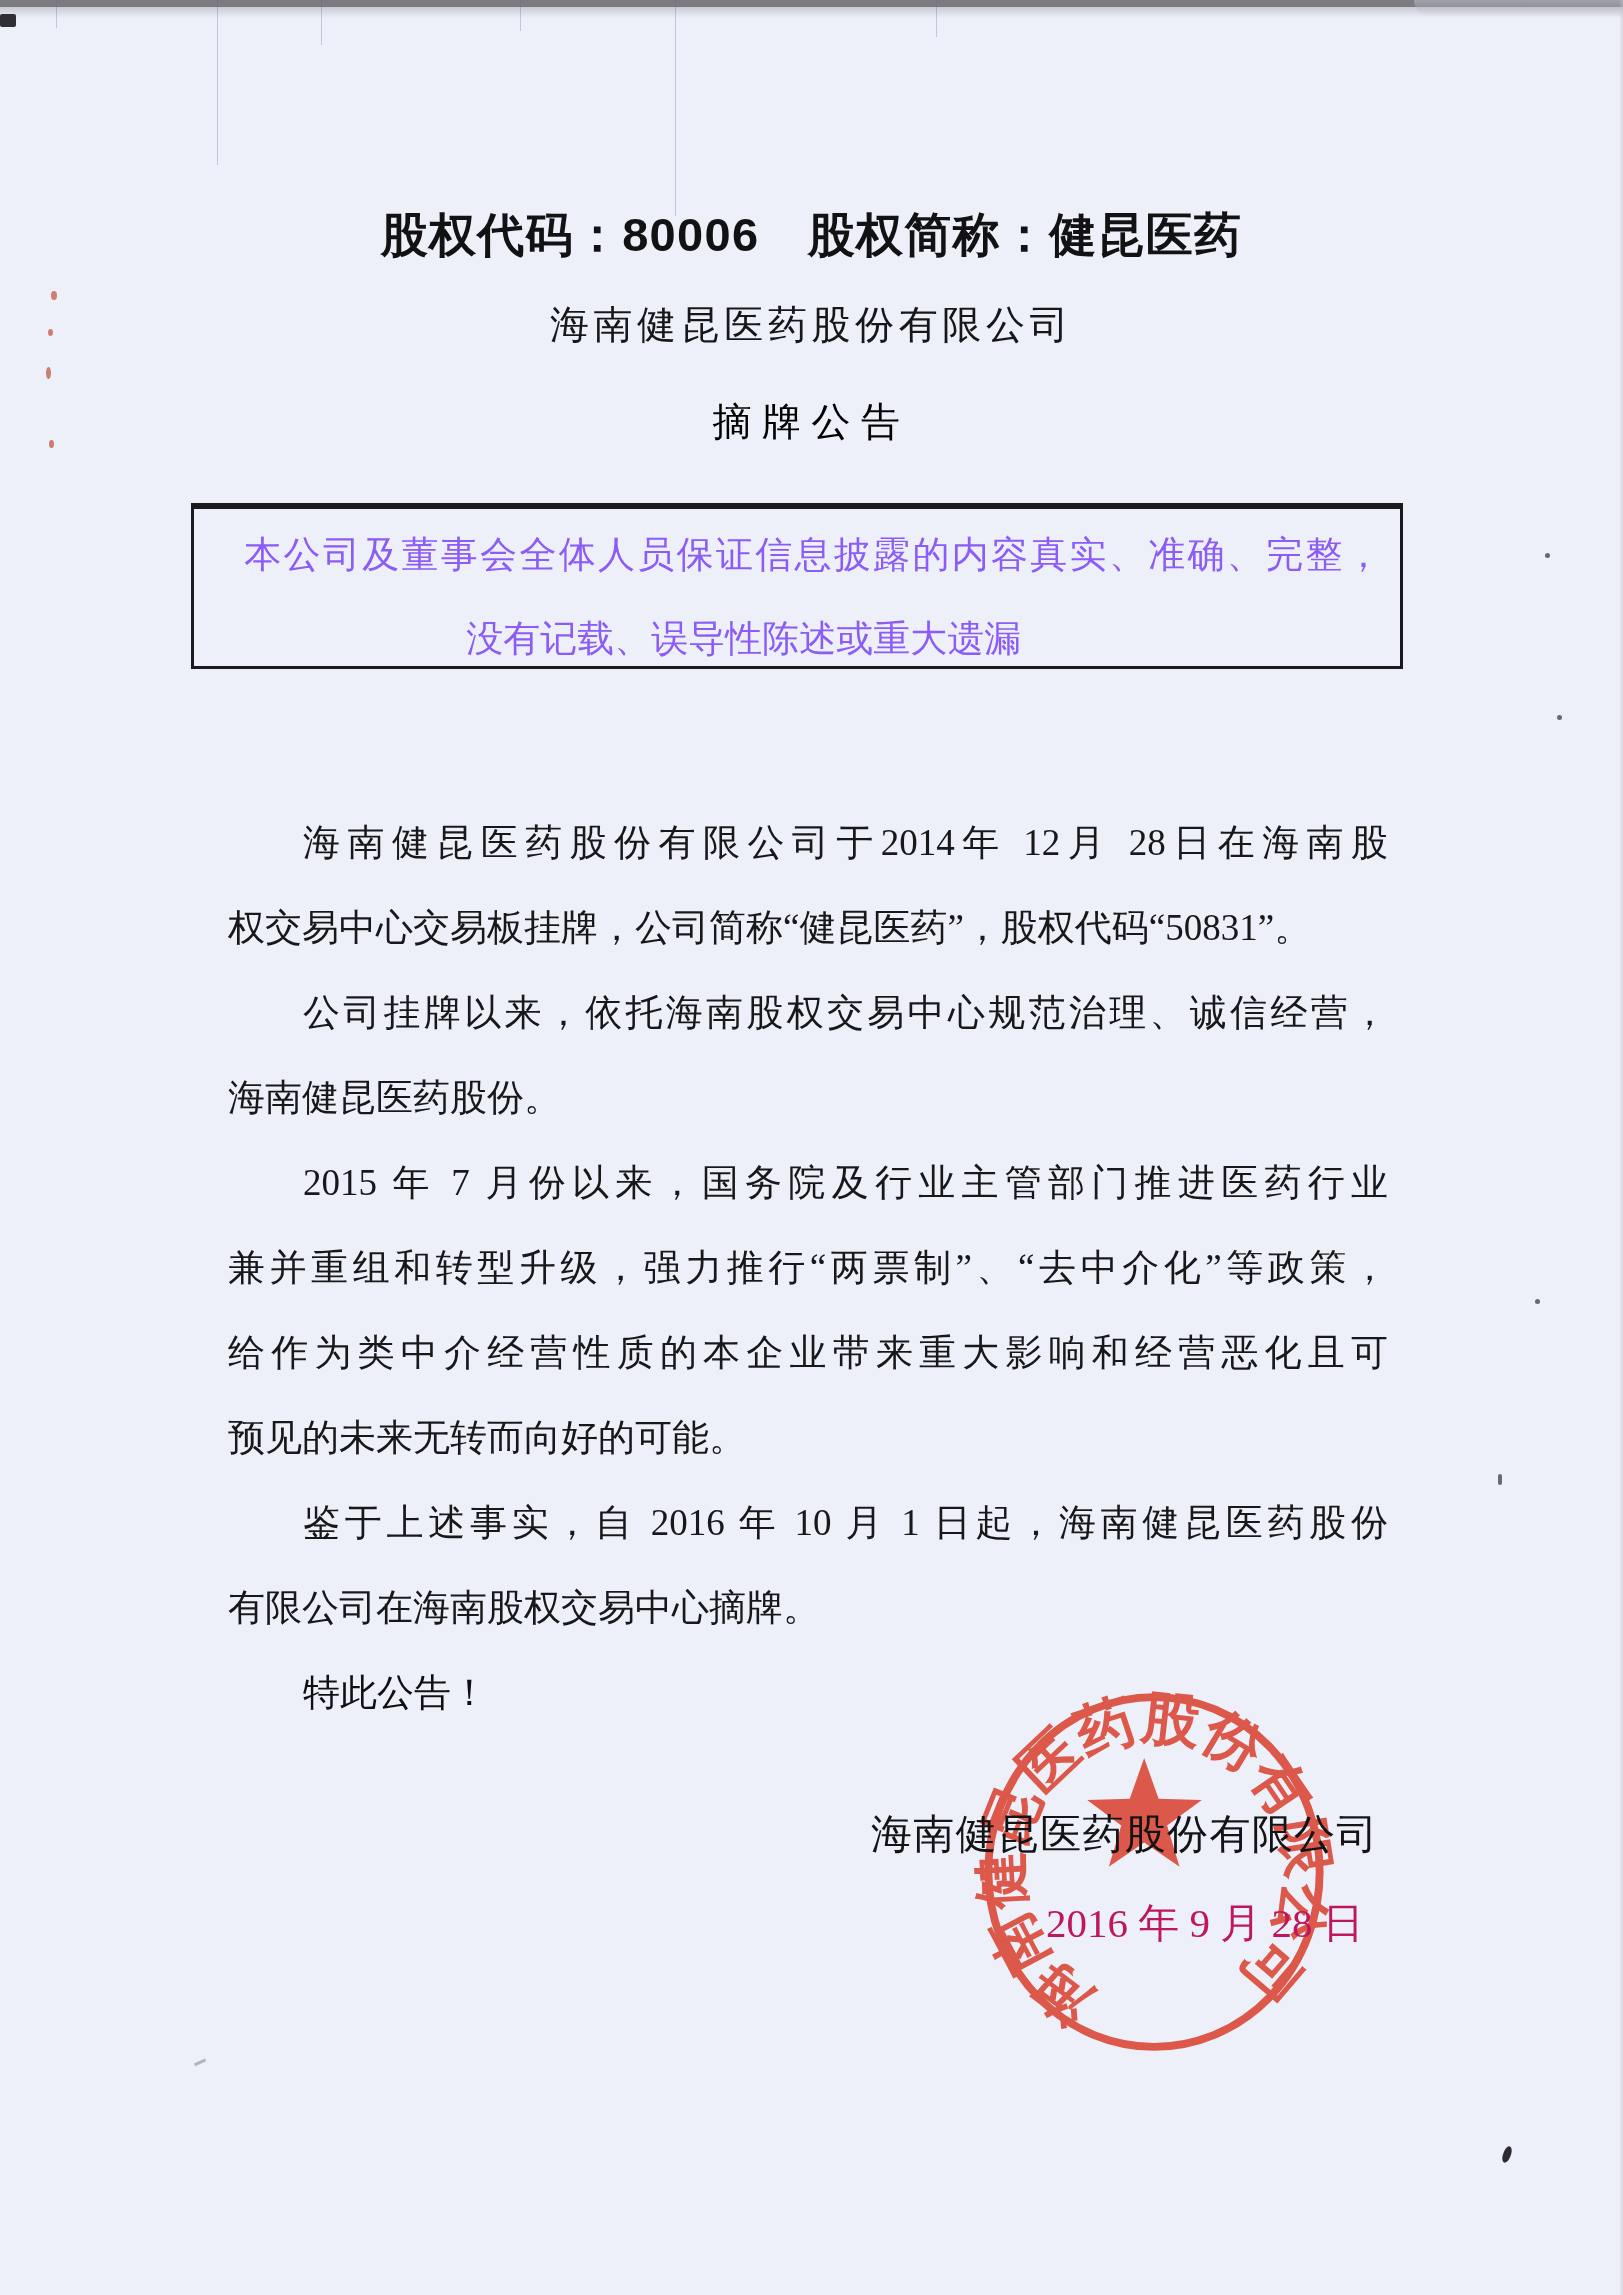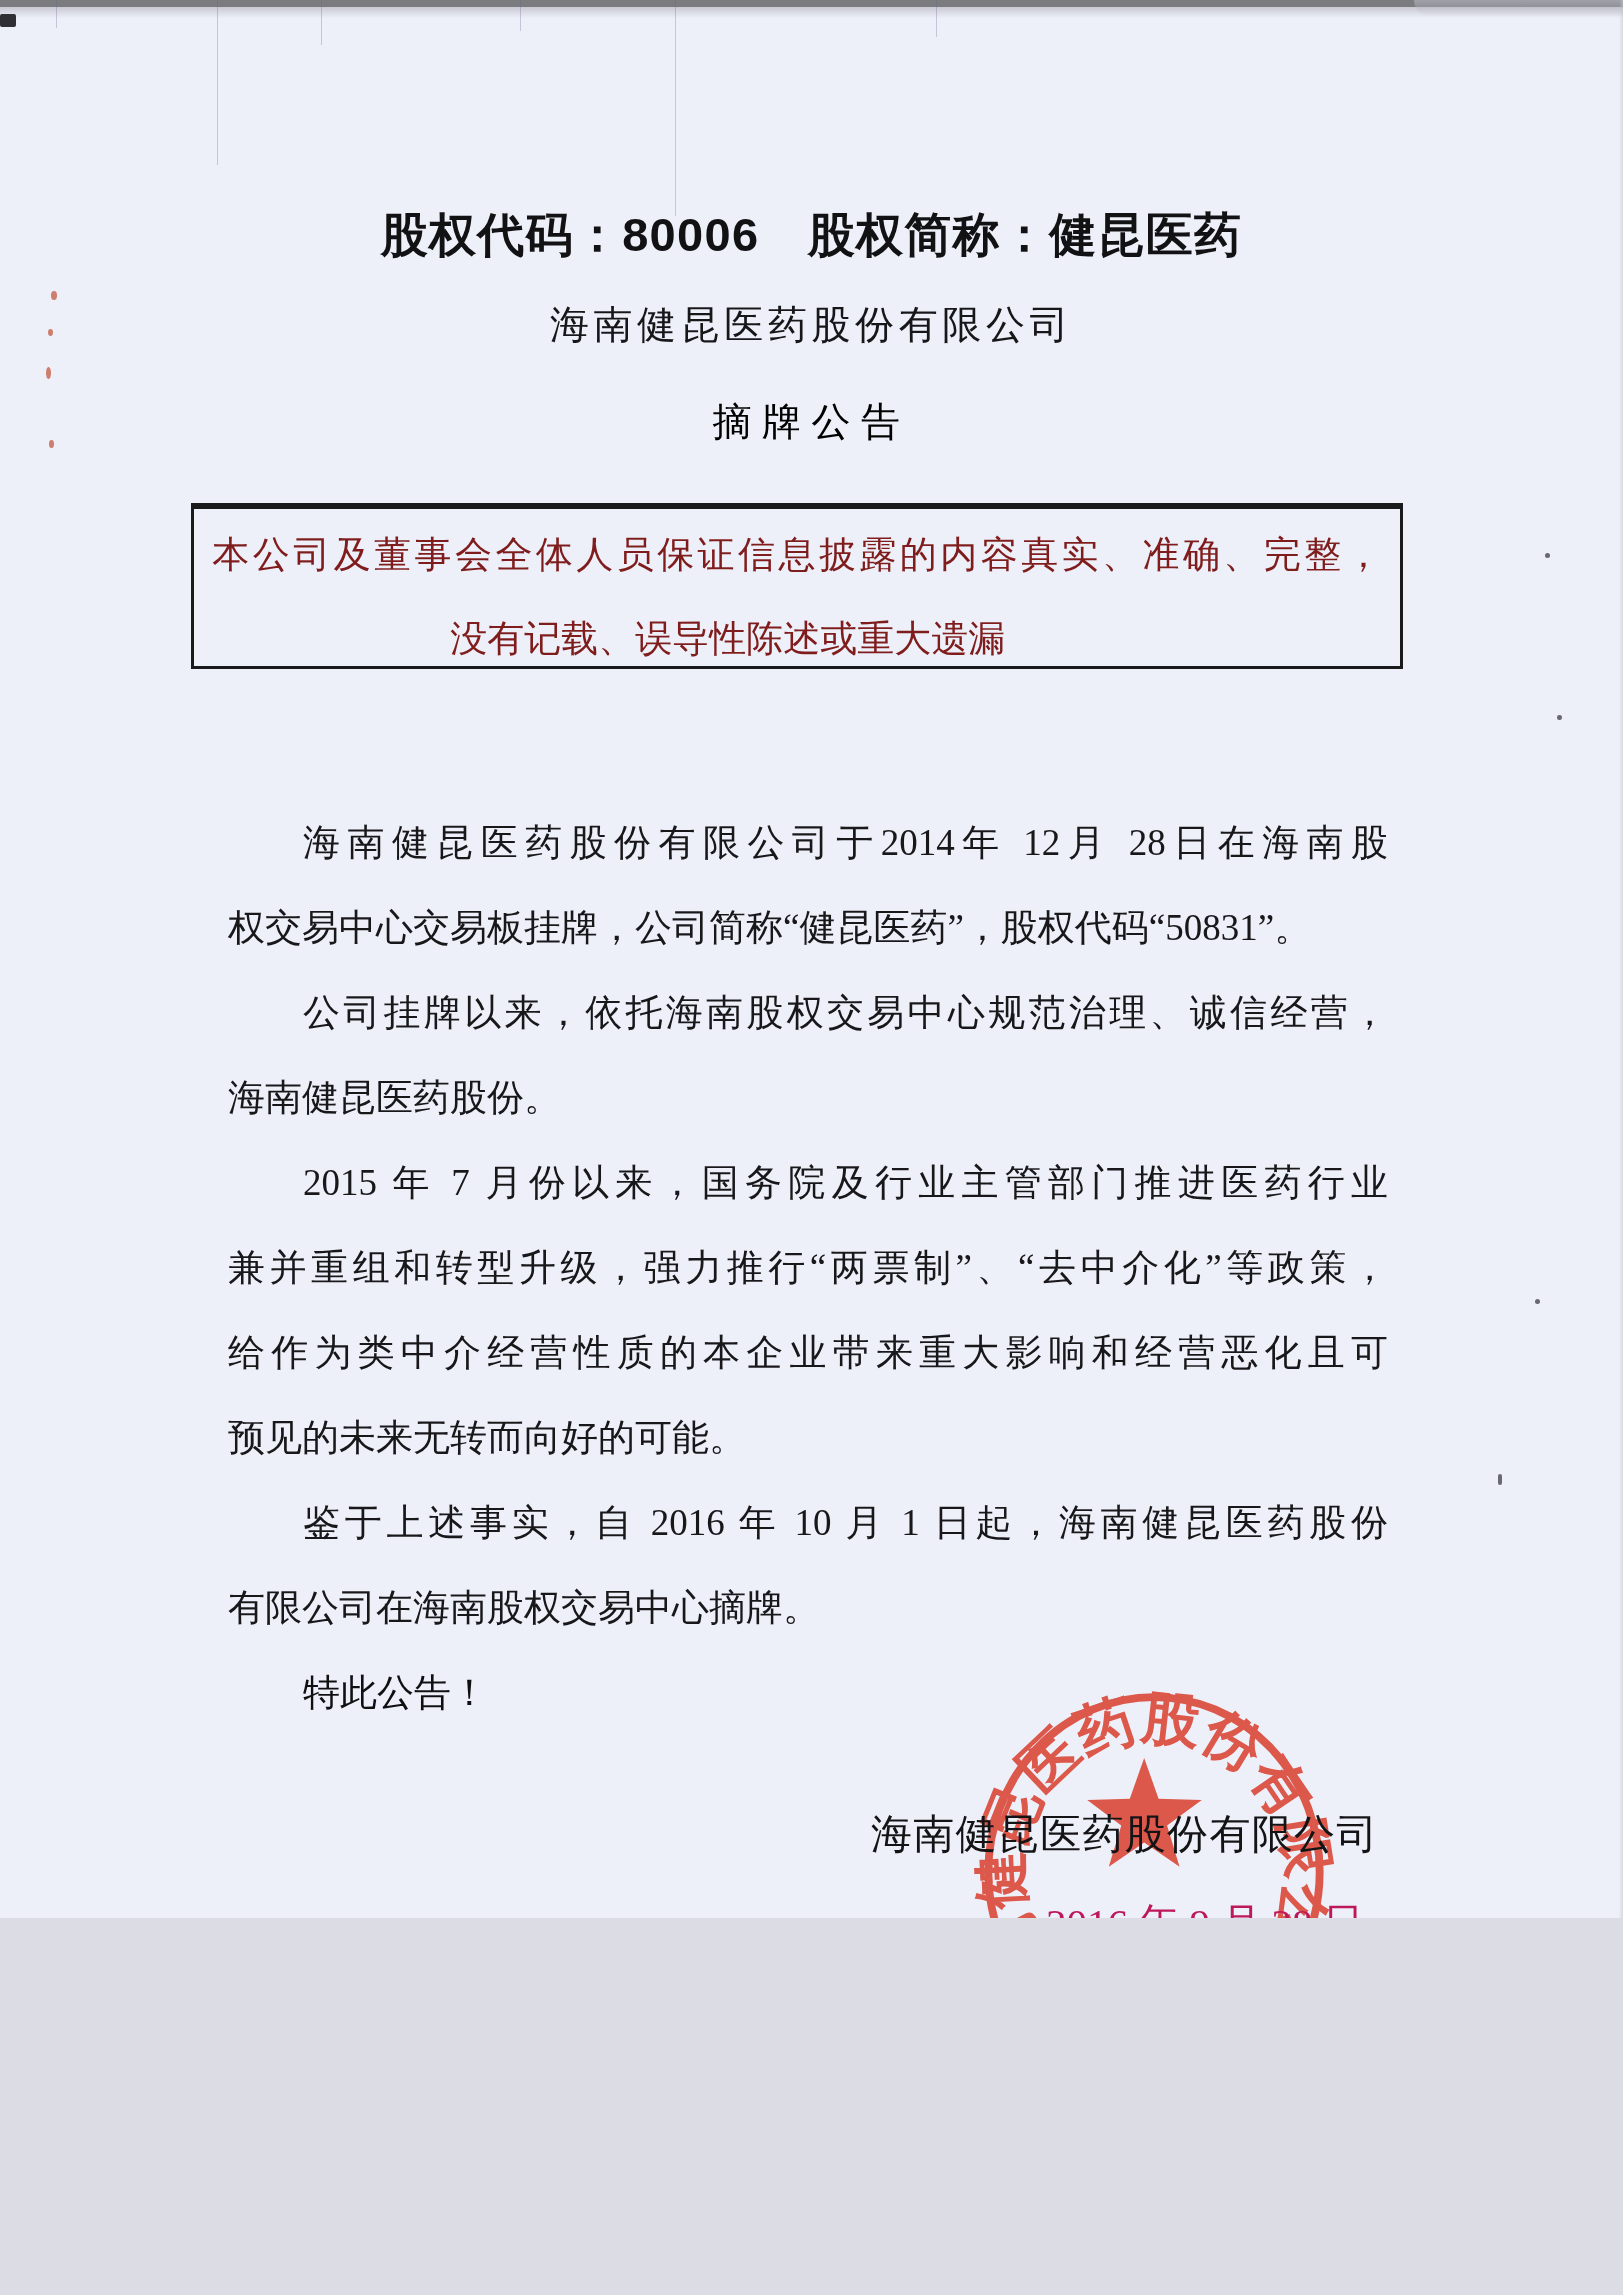--- a/index.html
+++ b/index.html
@@ -1,18 +1,18 @@
 <!DOCTYPE html>
 <html style="font-size:10.5px"><head>
 <meta charset="utf-8">
 <style>
   * { margin:0; padding:0; box-sizing:border-box; }
   html,body { background:#dcdde4; }
   .page {
-    position:relative; width:1623px; height:1918px;
+    position:relative; width:1623px; height:2295px;
     background:#eef0f9; overflow:hidden;
     color:#1b1b1e;
     font-family:"Liberation Serif","DejaVu Serif",serif;
   }
   
   .a { position:absolute; pointer-events:none; }
   .a-topband  { top:0; left:0; right:0; height:6.5px; background:#7b7b80; }
   .a-topband2 { top:6.5px; left:0; right:0; height:11.8px;
                 background:linear-gradient(#c7c8d1, rgba(238,240,249,0)); }
   .a-notch { left:0; top:14.4px; width:15.7px; height:13px; background:#2f2f34; border-radius:2px; }
@@ -40,21 +40,21 @@
     text-align:center; font-size:39px; letter-spacing:4.6px; color:#17171a;
   }
   .doc-title {
     position:absolute; top:387px; left:0; width:100%;
     text-align:center; font-size:39px; letter-spacing:10.5px; color:#000000;margin-top:8px;
   }
   
   .box {
     position:absolute; left:191px; top:503px; width:1212px; height:166px;
     border:3.9px solid #1a1a1c; border-top-width:6.5px;
-    font-size:37px; color:#7f1d1d;
+    font-size:37px; color:#8b5cf6;padding-left:32px;
   }
   .box-line { height:84px; line-height:84px; white-space:nowrap; padding:0 18.3px; }
   .box-l1 { margin-top:3.9px; text-align:justify; text-align-last:justify; }
   .box-l2 { text-align:center; padding-right:157px; }
   
   .body-block {
     position:absolute; left:228px; top:800px; width:1160px;
     font-size:37px; color:#18181b;
   }
   .bline { height:85px; line-height:85px; white-space:nowrap; }

